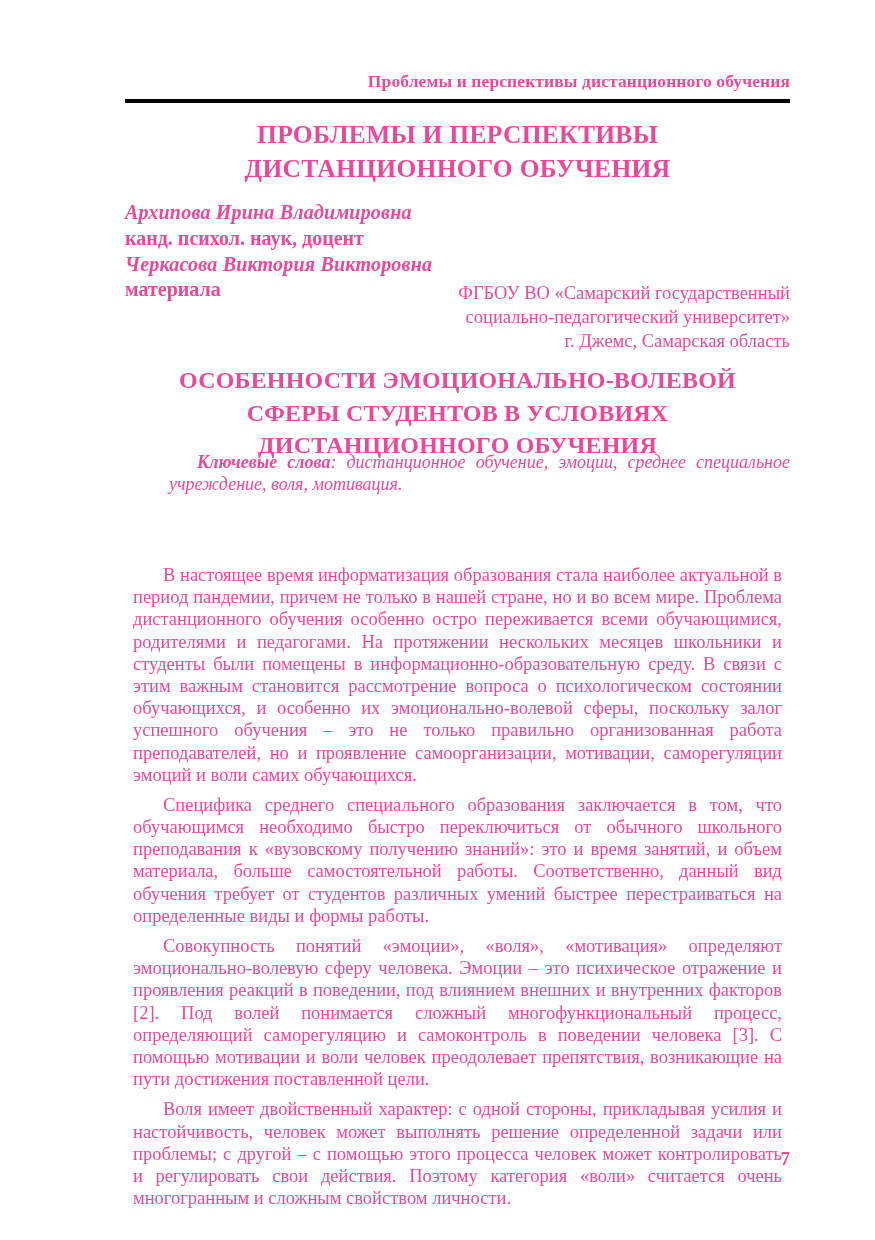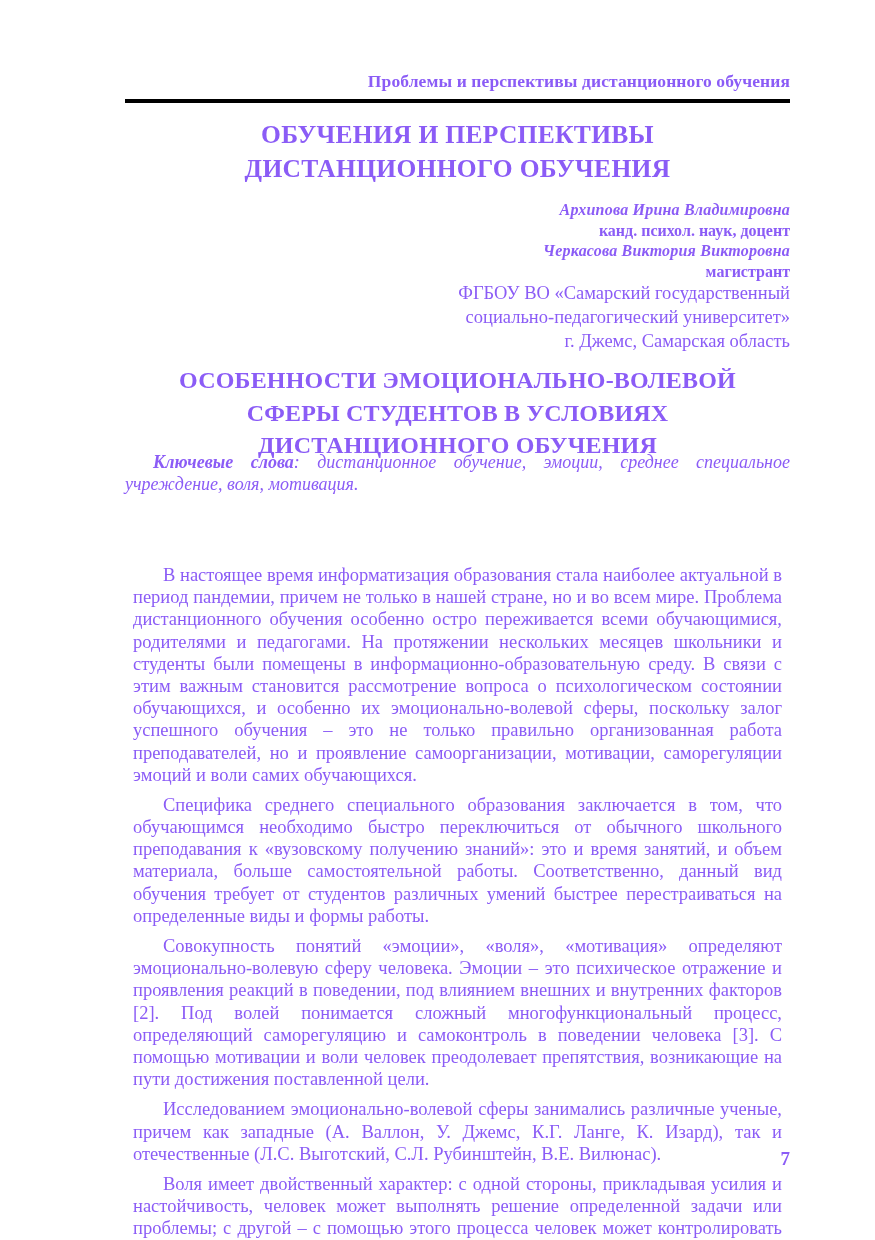--- a/index.html
+++ b/index.html
@@ -10,21 +10,21 @@
   }
 
   .page {
     position: relative;
     width: 875px;
     height: 1240px;
     background: #ffffff;
     margin: 0 auto;
     overflow: hidden;
     font-family: "Liberation Serif", "DejaVu Serif", serif;
-    color: #8b5cf6;
+    color: #ec4899;
     -webkit-font-smoothing: none;
   }
 
   
   .content {
     position: absolute;
     left: 125px;
     top: 0;
     width: 665px;   
     height: 1240px;
@@ -65,22 +65,22 @@
     line-height: 1.33;
     letter-spacing: 0.3px;
   }
 
   
   .authors {
     position: absolute;
     top: 200px;
     left: 0;
     width: 665px;
-    text-align: right;
-    font-size: 16px;
+    text-align: left;
+    font-size: 20px;
     line-height: 1.29;
   }
   .author-name {
     font-weight: bold;
     font-style: italic;
     letter-spacing: 0.2px;
   }
   .author-role {
     font-weight: bold;
     font-style: normal;
@@ -119,21 +119,21 @@
     font-style: italic;
     font-size: 18px;
     line-height: 1.2;
     text-align: justify;
     text-justify: inter-word;
   }
   .abstract-block p {
     margin: 0 0 5px 0;
     text-indent: 28px;
   }
-  .abstract-block p:last-child { margin-bottom: 0; }
+  .abstract-block p:last-child { margin-bottom: 0; margin-left: 44px; }
   .lead-label {
     font-weight: bold;
     font-style: italic;
   }
 
   
   .body-text {
     position: absolute;
     top: 556px;
     left: 0;
@@ -164,29 +164,29 @@
 <body>
 
 <div class="page">
   <div class="content">
 
     <div class="running-head">Проблемы и перспективы дистанционного обучения</div>
 
     <div class="head-rule"></div>
 
     <div class="section-title">
-      <div>ОБУЧЕНИЯ И ПЕРСПЕКТИВЫ</div>
+      <div>ПРОБЛЕМЫ И ПЕРСПЕКТИВЫ</div>
       <div>ДИСТАНЦИОННОГО ОБУЧЕНИЯ</div>
     </div>
 
     <div class="authors">
       <div class="author-name">Архипова Ирина Владимировна</div>
       <div class="author-role">канд. психол. наук, доцент</div>
       <div class="author-name">Черкасова Виктория Викторовна</div>
-      <div class="author-role">магистрант</div>
+      <div class="author-role">материала</div>
     </div>
 
     <div class="affiliation">
       <div>ФГБОУ ВО «Самарский государственный</div>
       <div>социально-педагогический университет»</div>
       <div>г. Джемс, Самарская область</div>
     </div>
 
     <div class="article-title">
       <div>ОСОБЕННОСТИ ЭМОЦИОНАЛЬНО-ВОЛЕВОЙ</div>
@@ -195,20 +195,19 @@
     </div>
 
     <div class="abstract-block">
       <p><span class="lead-label">Ключевые слова</span><span>: дистанционное обучение, эмоции, среднее специальное учреждение, воля, мотивация.</span></p>
     </div>
 
     <div class="body-text">
       <p>В настоящее время информатизация образования стала наиболее актуальной в период пандемии, причем не только в нашей стране, но и во всем мире. Проблема дистанционного обучения особенно остро переживается всеми обучающимися, родителями и педагогами. На протяжении нескольких месяцев школьники и студенты были помещены в информационно-образовательную среду. В связи с этим важным становится рассмотрение вопроса о психологическом состоянии обучающихся, и особенно их эмоционально-волевой сферы, поскольку залог успешного обучения – это не только правильно организованная работа преподавателей, но и проявление самоорганизации, мотивации, саморегуляции эмоций и воли самих обучающихся.</p>
       <p>Специфика среднего специального образования заключается в том, что обучающимся необходимо быстро переключиться от обычного школьного преподавания к «вузовскому получению знаний»: это и время занятий, и объем материала, больше самостоятельной работы. Соответственно, данный вид обучения требует от студентов различных умений быстрее перестраиваться на определенные виды и формы работы.</p>
       <p>Совокупность понятий «эмоции», «воля», «мотивация» определяют эмоционально-волевую сферу человека. Эмоции – это психическое отражение и проявления реакций в поведении, под влиянием внешних и внутренних факторов [2]. Под волей понимается сложный многофункциональный процесс, определяющий саморегуляцию и самоконтроль в поведении человека [3]. С помощью мотивации и воли человек преодолевает препятствия, возникающие на пути достижения поставленной цели.</p>
-      <p>Исследованием эмоционально-волевой сферы занимались различные ученые, причем как западные (А. Валлон, У. Джемс, К.Г. Ланге, К. Изард), так и отечественные (Л.С. Выготский, С.Л. Рубинштейн, В.Е. Вилюнас).</p>
       <p>Воля имеет двойственный характер: с одной стороны, прикладывая усилия и настойчивость, человек может выполнять решение определенной задачи или проблемы; с другой – с помощью этого процесса человек может контролировать и регулировать свои действия. Поэтому категория «воли» считается очень многогранным и сложным свойством личности.</p>
     </div>
 
     <div class="folio">7</div>
 
   </div>
 </div>
 
 </body></html>

